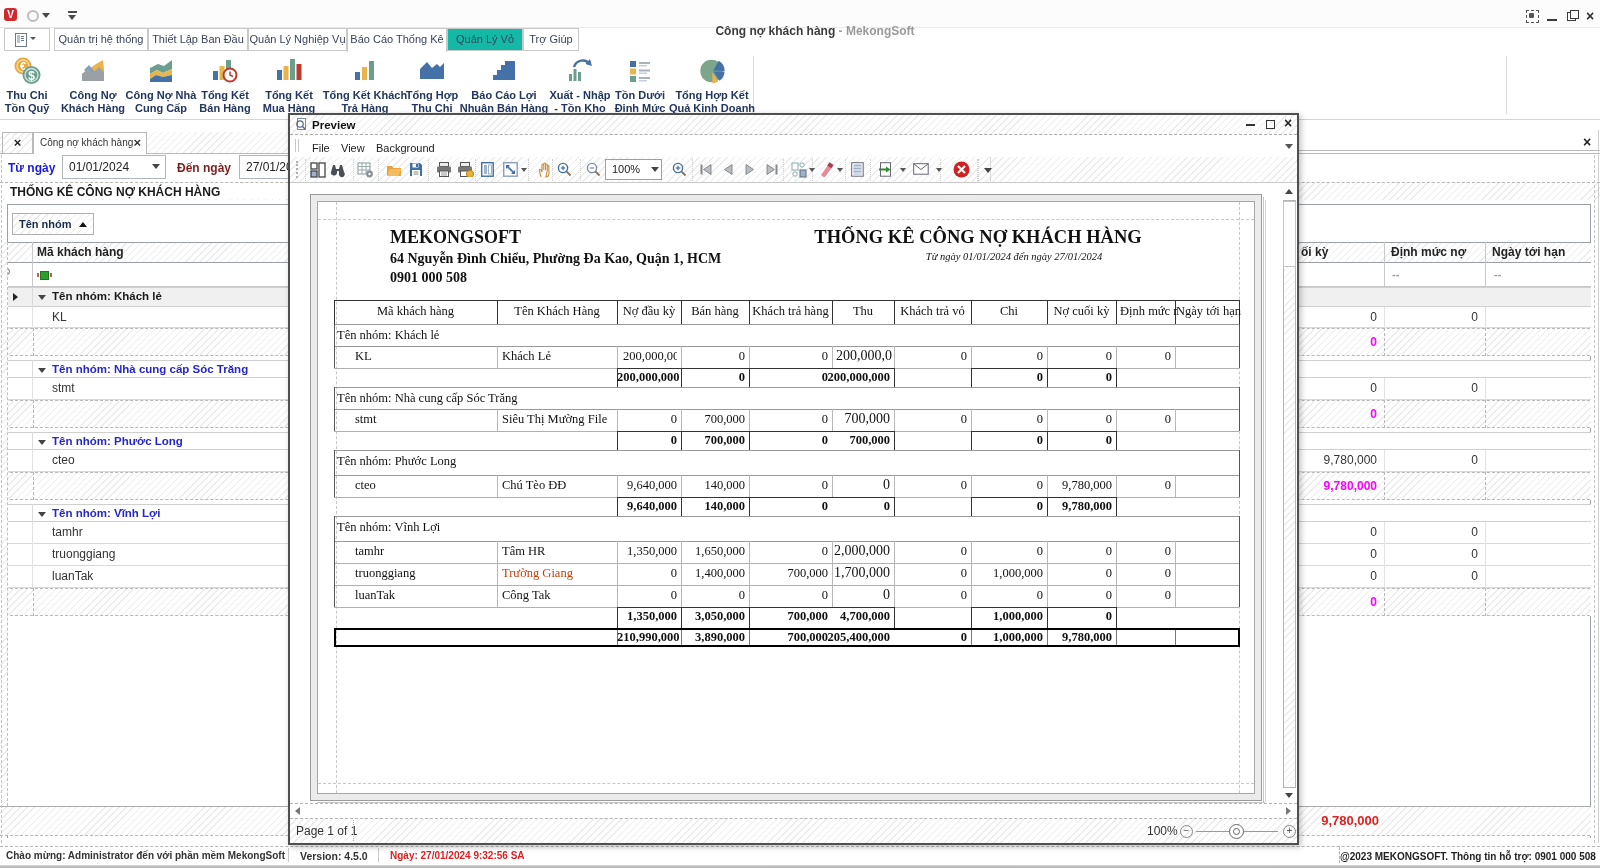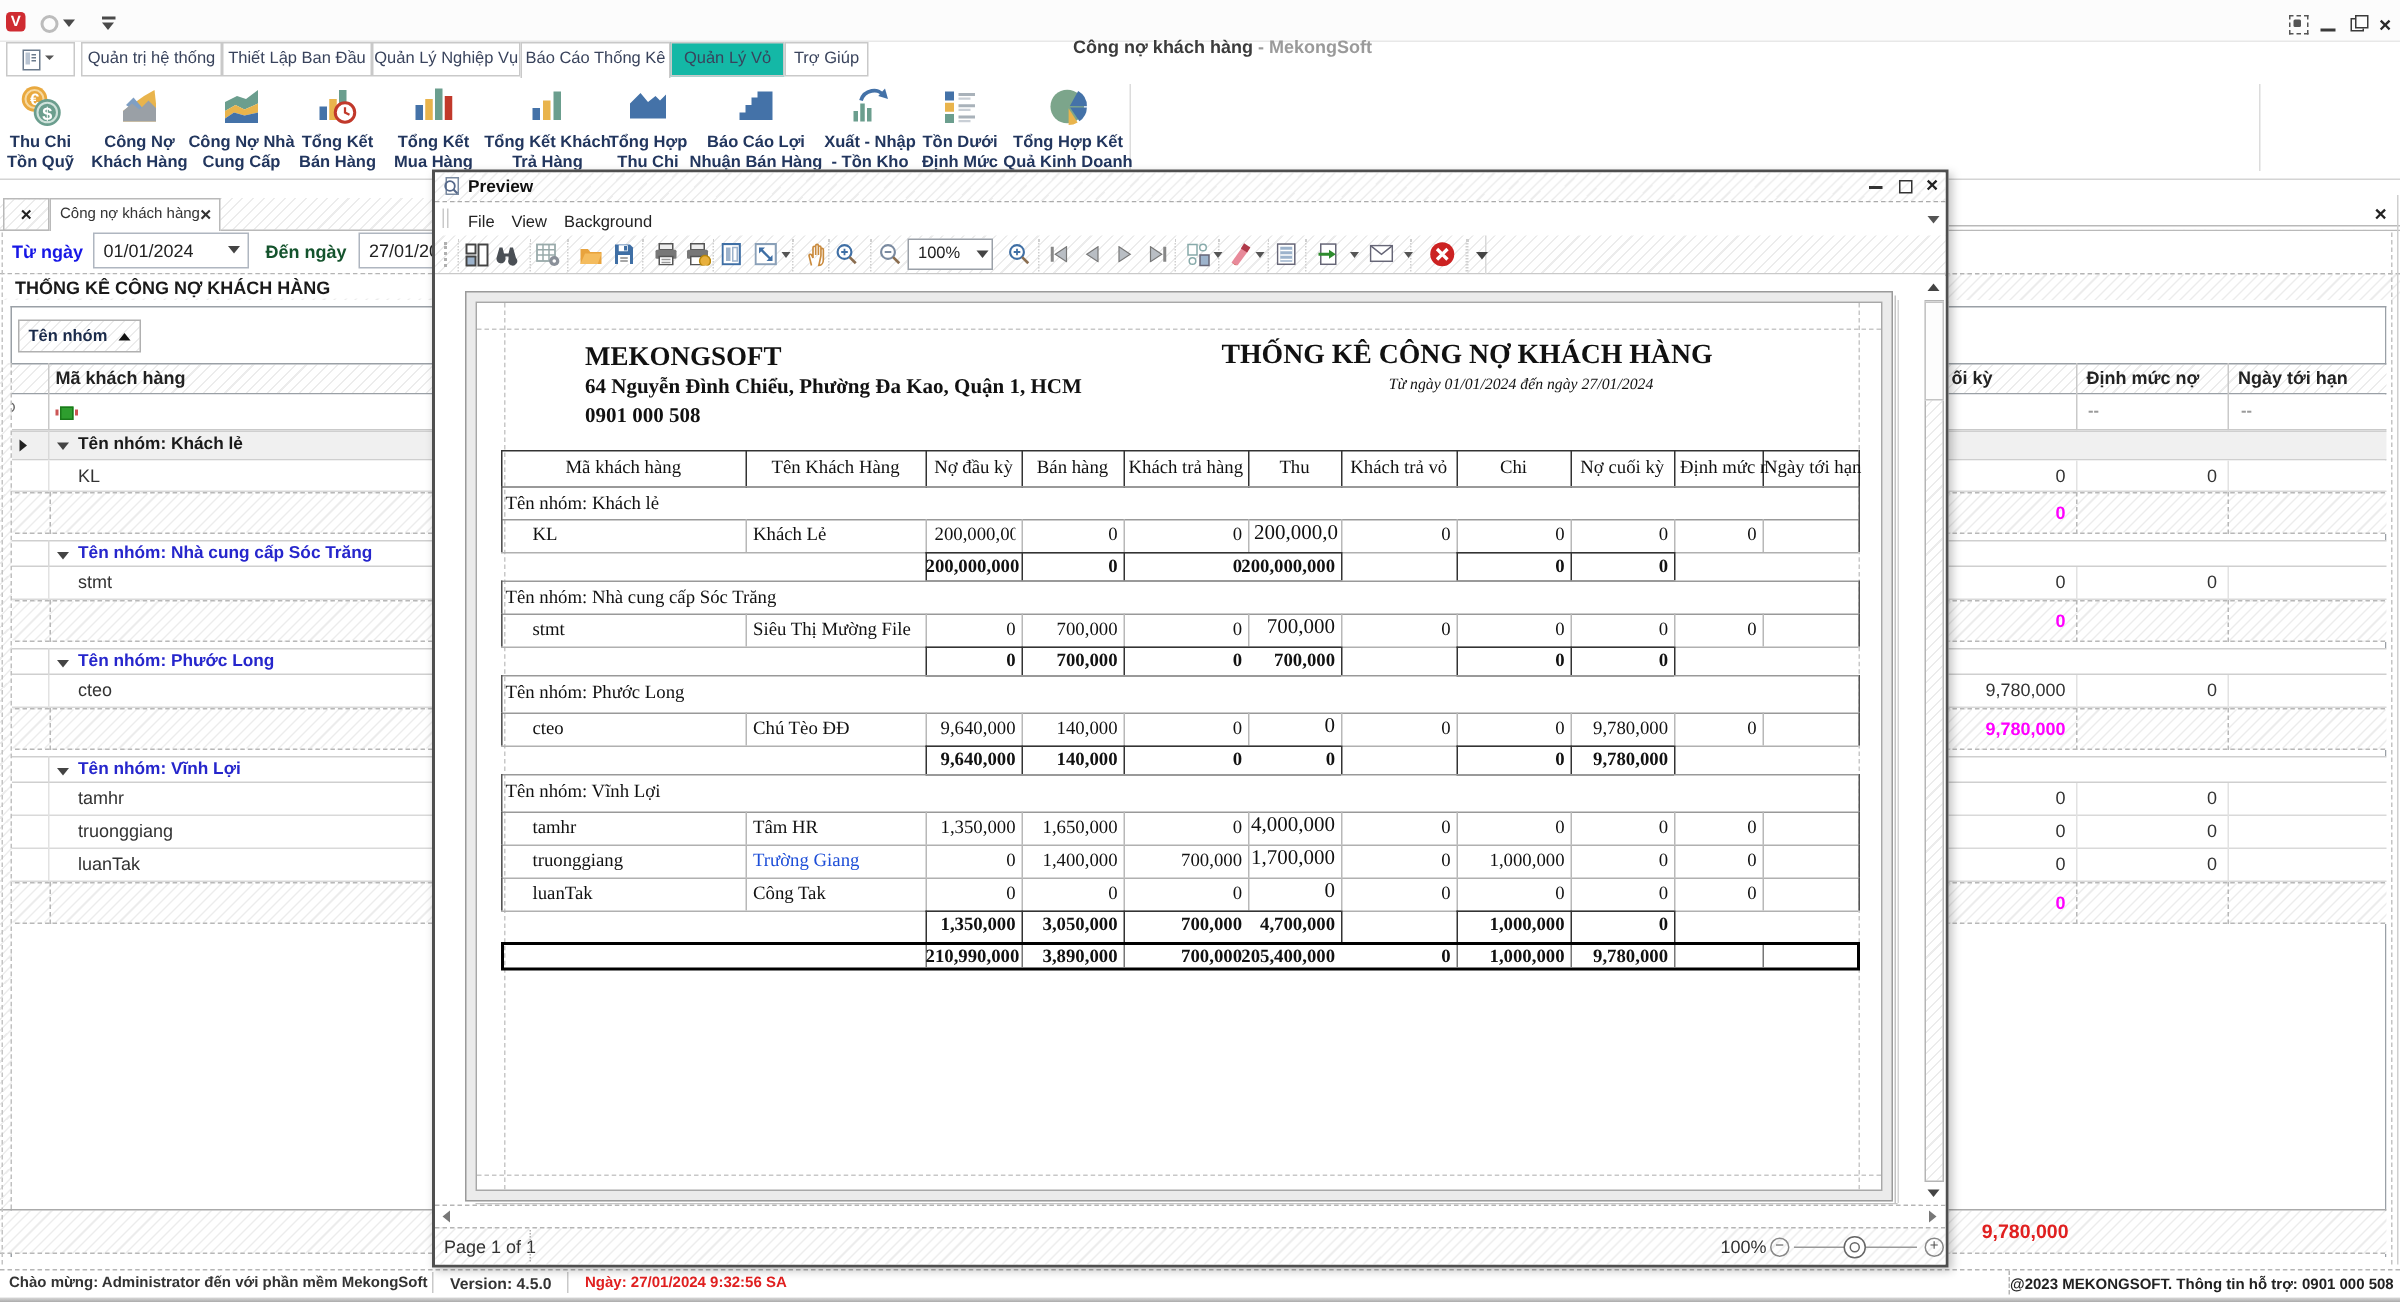--- a/index.html
+++ b/index.html
@@ -121,21 +121,21 @@
 <div class="a nav" style="left:632px;top:89px;width:160px;">Tổng Hợp Kết<br>Quả Kinh Doanh</div>
 <div class="a hatch" style="left:0;top:132px;width:1600px;height:21px;border-bottom:1px solid #b9b9b9;"></div>
 <div class="a hatch" style="left:2px;top:132px;width:29px;height:20px;border:1px solid #b9b9b9;text-align:center;font-weight:bold;font-size:13px;line-height:19px;color:#222;">×</div>
 <div class="a" style="left:33px;top:132px;width:112px;height:21px;background:#fff;border:1px solid #b9b9b9;border-bottom:none;font-size:10px;color:#333;line-height:20px;white-space:nowrap;"><span style="padding-left:6px;">Công nợ khách hàng</span><span style="position:absolute;right:5px;font-weight:bold;font-size:13px;line-height:19px;">×</span></div>
 <div class="a" style="left:1299px;top:132px;width:301px;height:21px;background:#fff;"></div>
 <div class="a" style="left:1299px;top:150px;width:301px;height:1px;background:#b9b9b9;"></div>
 <div class="a" style="left:1583px;top:134px;font-size:14px;font-weight:bold;color:#222;">×</div>
 <div class="a" style="left:8px;top:161px;font-size:12px;font-weight:bold;color:#1717e6;">Từ ngày</div>
 <div class="a" style="left:62px;top:155px;width:102px;height:22px;border:1px solid #afb6c0;background:#fff;font-size:12px;color:#222;line-height:22px;"><span style="padding-left:6px;">01/01/2024</span></div>
 <div class="a" style="left:152px;top:164px;width:0;height:0;border-left:4px solid transparent;border-right:4px solid transparent;border-top:5px solid #444;"></div>
-<div class="a" style="left:177px;top:161px;font-size:12px;font-weight:bold;color:#14532d;">Đến ngày</div>
+<div class="a" style="left:177px;top:161px;font-size:12px;font-weight:bold;color:#7f1d1d;">Đến ngày</div>
 <div class="a" style="left:239px;top:155px;width:58px;height:22px;border:1px solid #afb6c0;background:#fff;font-size:12px;color:#222;line-height:22px;"><span style="padding-left:6px;">27/01/20</span></div>
 <div class="a hatch" style="left:0;top:182px;width:1600px;height:18px;border-top:1px dashed #b5b5b5;border-bottom:1px dashed #b5b5b5;"></div>
 <div class="a" style="left:0;top:183px;width:288px;height:16px;background:#fff;"></div>
 <div class="a" style="left:10px;top:185px;font-size:12px;font-weight:bold;color:#1a1a1a;background:transparent;">THỐNG KÊ CÔNG NỢ KHÁCH HÀNG</div>
 <div class="a" style="left:0;top:200px;width:290px;height:42px;background:#fff;"></div>
 <div class="a" style="left:7px;top:204px;width:283px;height:1px;background:#9aa0a6;"></div>
 <div class="a" style="left:7px;top:204px;width:1px;height:634px;background:#9aa0a6;"></div>
 <div class="a hatch" style="left:12px;top:213px;width:80px;height:20px;border:1px solid #b0b0b0;font-size:11px;font-weight:bold;color:#1a2a4a;line-height:20px;"><span style="padding-left:6px;">Tên nhóm</span><span style="position:absolute;right:6px;top:8px;width:0;height:0;border-left:4.5px solid transparent;border-right:4.5px solid transparent;border-bottom:5.5px solid #111;"></span></div>
 <div class="a" style="left:1299px;top:200px;width:301px;height:42px;background:#fff;"></div>
 <div class="a" style="left:1299px;top:204px;width:291px;height:1px;background:#9aa0a6;"></div>
@@ -612,21 +612,21 @@
 <div class="a" style="left:971px;top:541px;width:1px;height:22px;background:#b8b8b8;"></div>
 <div class="a" style="left:1047px;top:541px;width:1px;height:22px;background:#b8b8b8;"></div>
 <div class="a" style="left:1116px;top:541px;width:1px;height:22px;background:#b8b8b8;"></div>
 <div class="a" style="left:1175px;top:541px;width:1px;height:22px;background:#b8b8b8;"></div>
 <div class="a" style="left:1239px;top:541px;width:1px;height:22px;background:#b8b8b8;"></div>
 <div class="a" style="left:334px;top:541px;width:1px;height:22px;background:#555;"></div>
 <div class="a" style="left:1239px;top:541px;width:1px;height:22px;background:#555;"></div>
 <div class="a ser" style="left:355px;top:544px;font-size:12.5px;color:#111;">tamhr</div>
 <div class="a ser" style="left:502px;top:544px;font-size:12.5px;color:#111;">Tâm HR</div>
 <div class="a ser rt" style="left:617px;top:544px;width:60px;font-size:12.5px;color:#111;">1,350,000</div>
-<div class="a ser rt" style="left:832px;top:543px;width:58px;font-size:14.0px;color:#111;">4,000,000</div>
+<div class="a ser rt" style="left:832px;top:543px;width:58px;font-size:14.0px;color:#111;">2,000,000</div>
 <div class="a ser rt" style="left:681px;top:544px;width:64px;font-size:12.5px;color:#111;">1,650,000</div>
 <div class="a ser rt" style="left:749px;top:544px;width:79px;font-size:12.5px;color:#111;">0</div>
 <div class="a ser rt" style="left:894px;top:544px;width:73px;font-size:12.5px;color:#111;">0</div>
 <div class="a ser rt" style="left:971px;top:544px;width:72px;font-size:12.5px;color:#111;">0</div>
 <div class="a ser rt" style="left:1047px;top:544px;width:65px;font-size:12.5px;color:#111;">0</div>
 <div class="a ser rt" style="left:1116px;top:544px;width:55px;font-size:12.5px;color:#111;">0</div>
 <div class="a" style="left:334px;top:585px;width:905px;height:1px;background:#b0b0b0;"></div>
 <div class="a" style="left:334px;top:563px;width:1px;height:22px;background:#b8b8b8;"></div>
 <div class="a" style="left:497px;top:563px;width:1px;height:22px;background:#b8b8b8;"></div>
 <div class="a" style="left:617px;top:563px;width:1px;height:22px;background:#b8b8b8;"></div>
@@ -635,21 +635,21 @@
 <div class="a" style="left:832px;top:563px;width:1px;height:22px;background:#b8b8b8;"></div>
 <div class="a" style="left:894px;top:563px;width:1px;height:22px;background:#b8b8b8;"></div>
 <div class="a" style="left:971px;top:563px;width:1px;height:22px;background:#b8b8b8;"></div>
 <div class="a" style="left:1047px;top:563px;width:1px;height:22px;background:#b8b8b8;"></div>
 <div class="a" style="left:1116px;top:563px;width:1px;height:22px;background:#b8b8b8;"></div>
 <div class="a" style="left:1175px;top:563px;width:1px;height:22px;background:#b8b8b8;"></div>
 <div class="a" style="left:1239px;top:563px;width:1px;height:22px;background:#b8b8b8;"></div>
 <div class="a" style="left:334px;top:563px;width:1px;height:22px;background:#555;"></div>
 <div class="a" style="left:1239px;top:563px;width:1px;height:22px;background:#555;"></div>
 <div class="a ser" style="left:355px;top:566px;font-size:12.5px;color:#111;">truonggiang</div>
-<div class="a ser" style="left:502px;top:566px;font-size:12.5px;color:#1d4ed8;">Trường Giang</div>
+<div class="a ser" style="left:502px;top:566px;font-size:12.5px;color:#c2410c;">Trường Giang</div>
 <div class="a ser rt" style="left:617px;top:566px;width:60px;font-size:12.5px;color:#111;">0</div>
 <div class="a ser rt" style="left:832px;top:565px;width:58px;font-size:14.0px;color:#111;">1,700,000</div>
 <div class="a ser rt" style="left:681px;top:566px;width:64px;font-size:12.5px;color:#111;">1,400,000</div>
 <div class="a ser rt" style="left:749px;top:566px;width:79px;font-size:12.5px;color:#111;">700,000</div>
 <div class="a ser rt" style="left:894px;top:566px;width:73px;font-size:12.5px;color:#111;">0</div>
 <div class="a ser rt" style="left:971px;top:566px;width:72px;font-size:12.5px;color:#111;">1,000,000</div>
 <div class="a ser rt" style="left:1047px;top:566px;width:65px;font-size:12.5px;color:#111;">0</div>
 <div class="a ser rt" style="left:1116px;top:566px;width:55px;font-size:12.5px;color:#111;">0</div>
 <div class="a" style="left:334px;top:607px;width:905px;height:1px;background:#b0b0b0;"></div>
 <div class="a" style="left:334px;top:585px;width:1px;height:22px;background:#b8b8b8;"></div>

